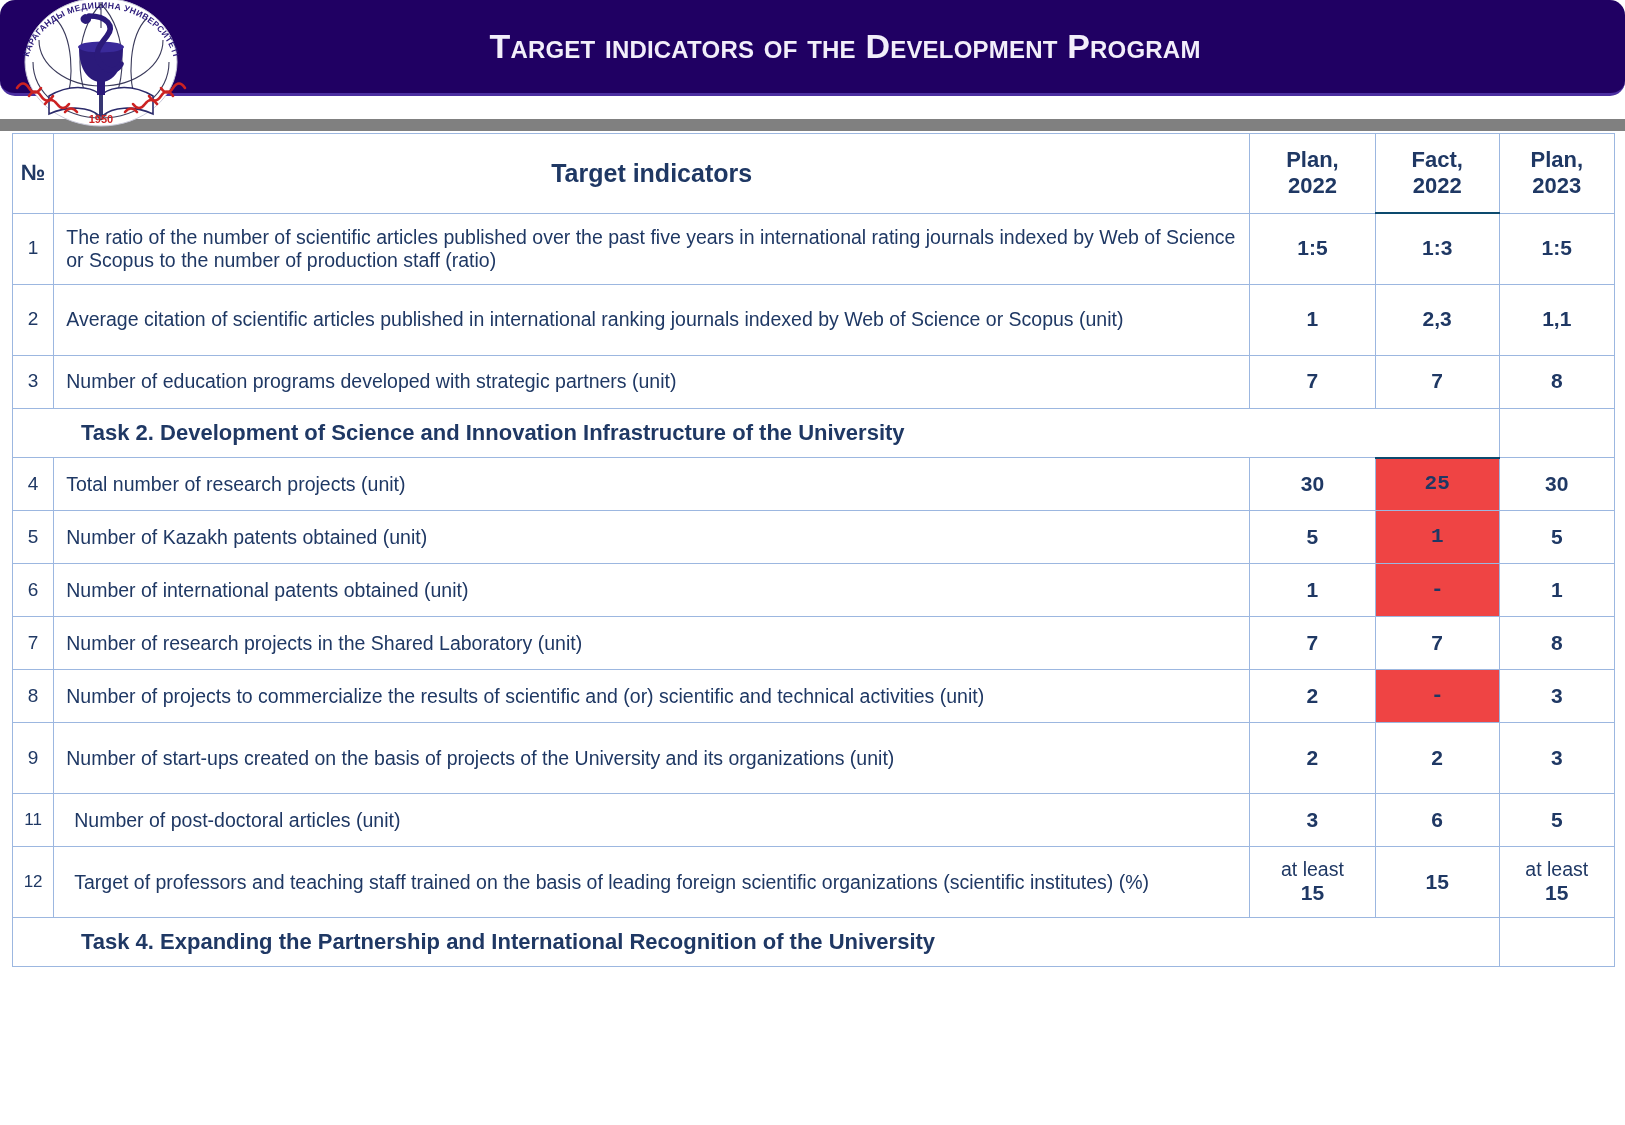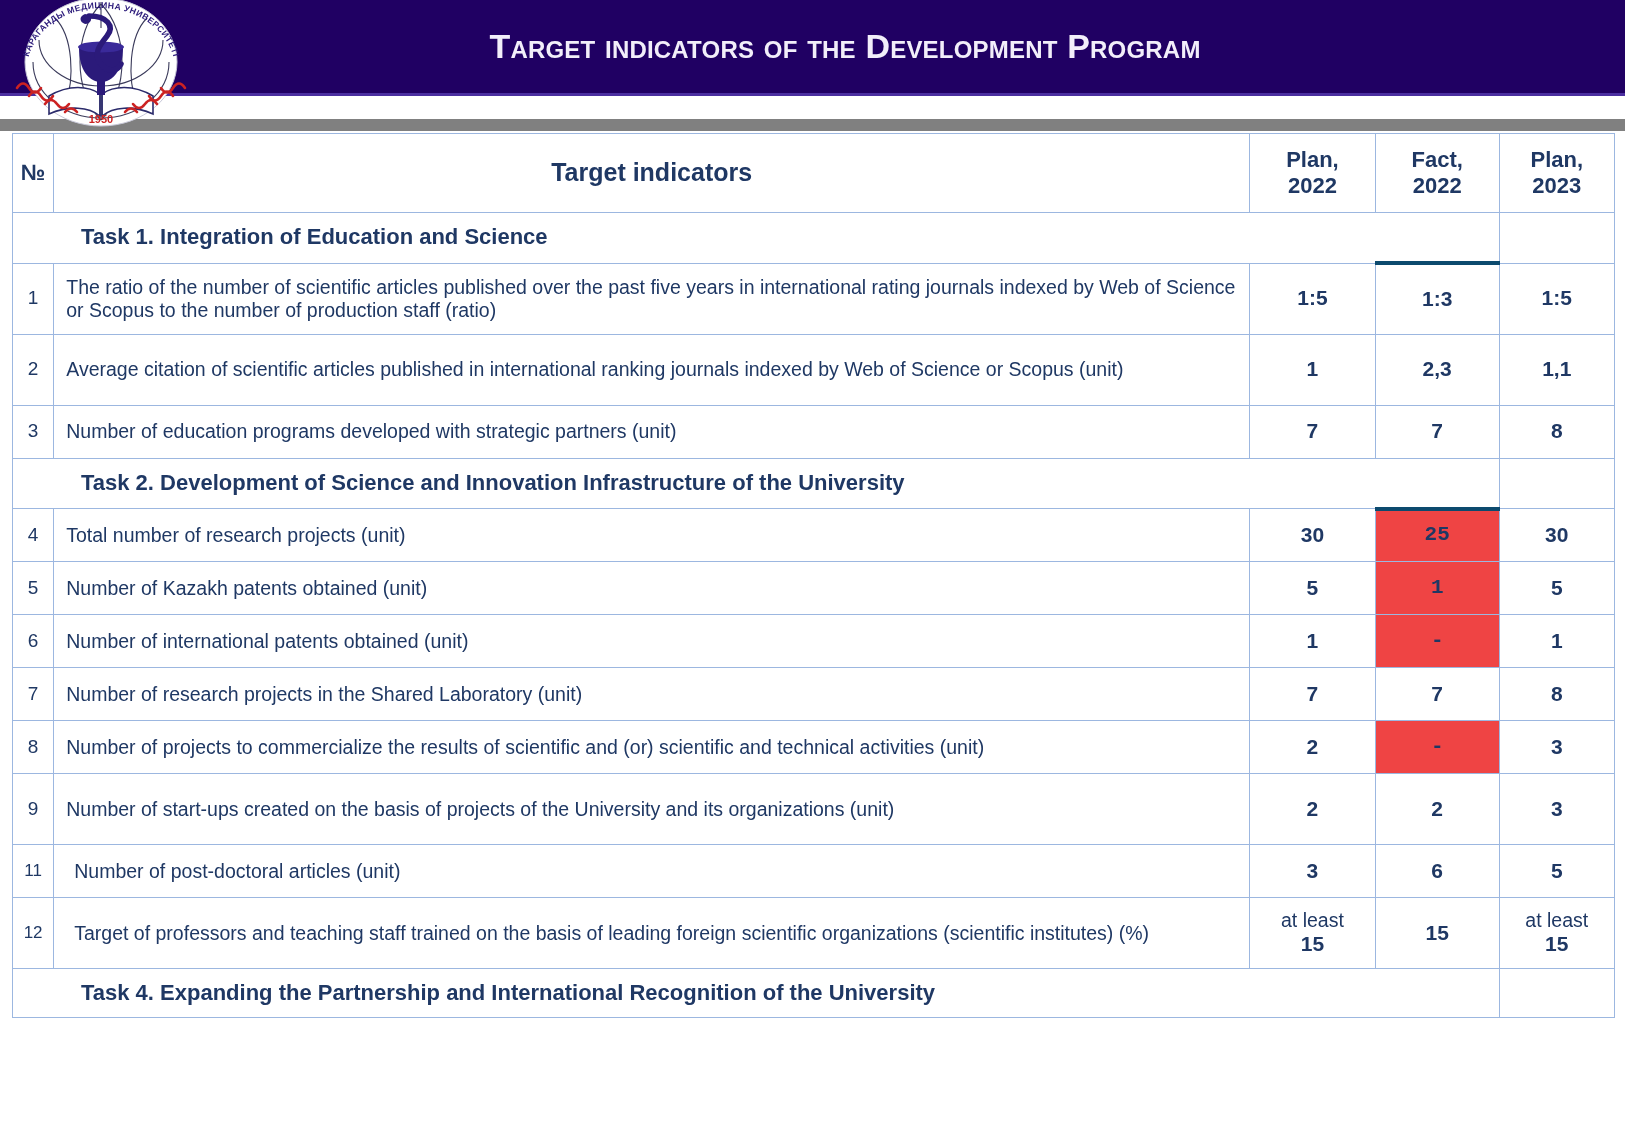--- a/index.html
+++ b/index.html
@@ -8,20 +8,21 @@
     background:#ffffff;
     font-family:"Liberation Sans","DejaVu Sans",sans-serif;
     overflow:hidden;
   }
 
   
   #banner{
     position:absolute;left:0;top:0;width:1625px;height:93px;
     background:#200063;
     border-bottom:3px solid #4b2fa0;
+    border-radius:15px;
   }
   #banner-title{
     position:absolute;left:195px;top:0;width:1300px;height:93px;
     display:flex;align-items:center;justify-content:center;
     color:#f2eefa;
     font-size:34px;
     font-weight:bold;
     font-variant:small-caps;
     letter-spacing:.2px;
     white-space:nowrap;
@@ -113,21 +114,21 @@
     line-height:1.12;
   }
   td.val .big{
     display:block;
     font-weight:bold;
     font-size:21px;
     line-height:1.12;
   }
   td.fact{background:#ffffff;}
   td.fact.miss{background:#ef4444;font-family:Liberation Mono, monospace;}
-  td.fact.topline{border-top:4px solid #0c4a6e;}
+  td.fact.topline{border-top:2px solid #0c4a6e;}
 
   
   tr.r-tall td{height:58px;}
   tr.r-mid  td{height:40px;}
   tr.r-xtall td{height:66px;}
 </style>
 </head>
 <body>
 
 <div id="banner">
@@ -208,24 +209,20 @@
           <span>2022</span>
         </td>
         <td>
           <span>Plan,</span><br>
           <span>2023</span>
         </td>
       </tr>
     </thead>
 
     <tbody id="tbody">
-        <tr>
-          <td class="task" colspan="4">Task 1. Integration of Education and Science</td>
-          <td class="task-blank"></td>
-        </tr>
         <tr class="r-tall">
           <td class="num">1</td>
           <td class="ind">The ratio of the number of scientific articles published over the past five years in international rating journals indexed by Web of Science or Scopus to the number of production staff (ratio)</td>
           <td class="val">1:5</td>
           <td class="val fact topline">1:3</td>
           <td class="val">1:5</td>
         </tr>
         <tr class="r-tall">
           <td class="num">2</td>
           <td class="ind">Average citation of scientific articles published in international ranking journals indexed by Web of Science or Scopus (unit)</td>

